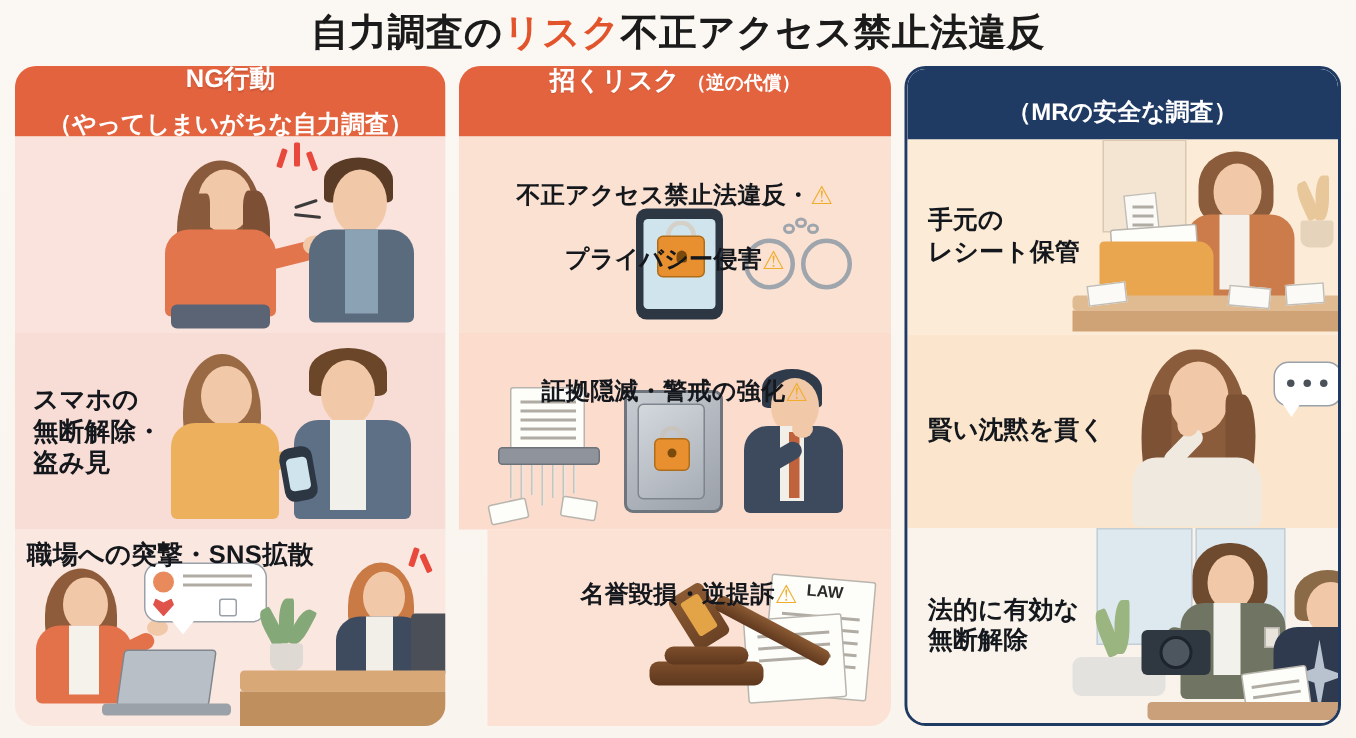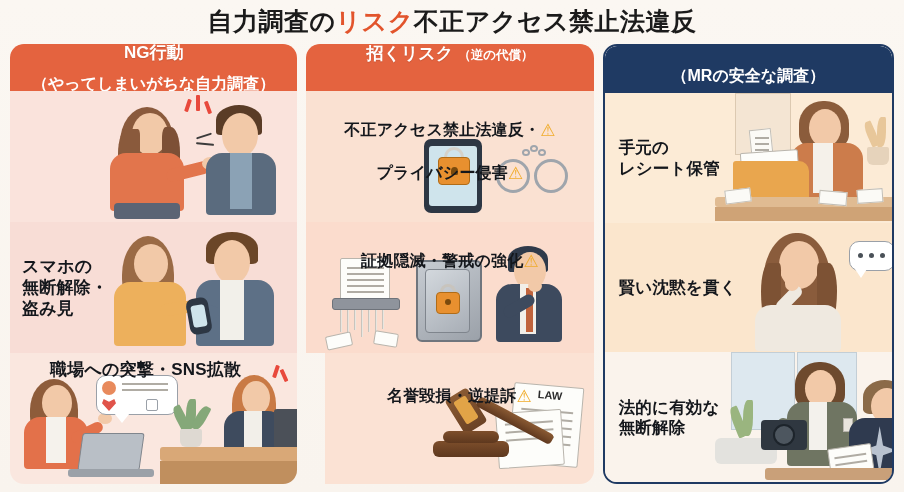--- a/index.html
+++ b/index.html
@@ -373,21 +373,21 @@
 
             <div class="phone" style="left:178px;top:76px;width:22px;height:36px;transform:rotate(-10deg);">
               <div class="phone-screen"></div>
             </div>
           </div>
           <div class="row-label">スマホの
 無断解除・
 盗み見</div>
         </div>
 
-        <div class="row row3" style="background:#fae7df;padding-left:32px;">
+        <div class="row row3" style="background:#fae7df;">
           <div class="art">
 
             <div class="hair" style="left:20px;top:26px;width:48px;height:62px;background:#8e5c3a;"></div>
             <div class="head" style="left:32px;top:32px;width:30px;height:36px;"></div>
             <div class="body-sh" style="left:14px;top:64px;width:64px;height:52px;background:#e3714a;"></div>
             <div class="body-sh" style="left:36px;top:64px;width:20px;height:46px;background:#f5f2ec;border-radius:0;"></div>
             <div class="arm" style="left:60px;top:74px;width:34px;height:11px;background:#e3714a;transform:rotate(-26deg);"></div>
             <div class="hand" style="left:88px;top:60px;width:14px;height:11px;"></div>
             <div class="laptop-screen" style="left:70px;top:80px;width:62px;height:38px;transform:skewX(-8deg);"></div>
             <div class="laptop-base" style="left:58px;top:116px;width:86px;height:8px;"></div>

